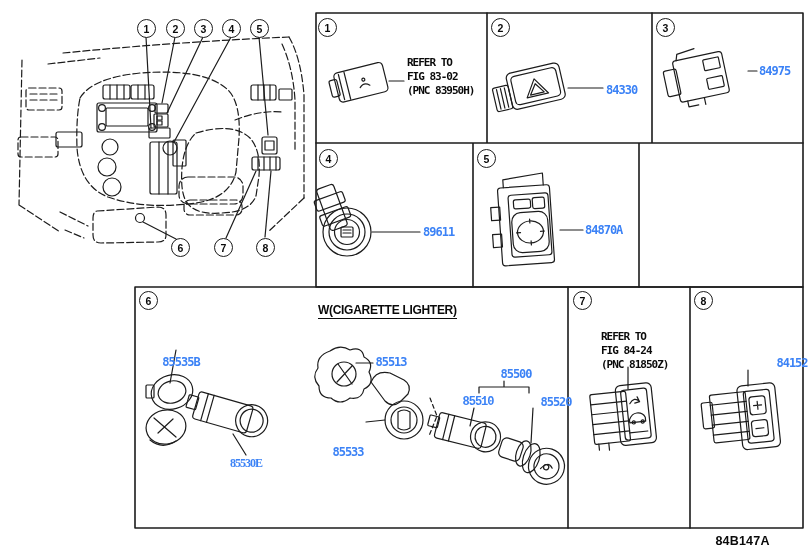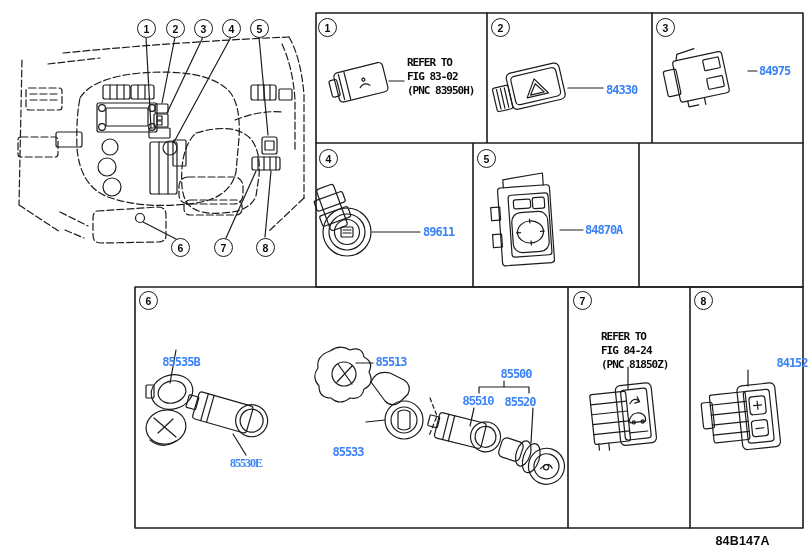--- a/index.html
+++ b/index.html
@@ -328,29 +328,30 @@
     <span>REFER TO</span>
     <span>FIG 83-02</span>
     <span>(PNC 83950H)</span>
   </div>
   <div class="note" style="left:601px;top:330px;">
     <span>REFER TO</span>
     <span>FIG 84-24</span>
     <span>(PNC 81850Z)</span>
   </div>
 
+  <div class="heading" style="left:318px;top:303px;">W(CIGARETTE LIGHTER)</div>
 
   <div class="plabel" style="left:606px;top:83px;">84330</div>
   <div class="plabel" style="left:759px;top:64px;">84975</div>
   <div class="plabel" style="left:423px;top:225px;">89611</div>
   <div class="plabel" style="left:585px;top:223px;">84870A</div>
   <div class="plabel center" style="left:181px;top:335px;margin-top:20px;">85535B</div>
   <div class="plabel center" style="left:246px;top:456px;font-family:Liberation Serif, serif;">85530E</div>
   <div class="plabel center" style="left:391px;top:355px;">85513</div>
   <div class="plabel center" style="left:348px;top:416px;margin-top:29px;">85533</div>
   <div class="plabel center" style="left:516px;top:367px;">85500</div>
   <div class="plabel center" style="left:478px;top:395px;font-family:Liberation Mono, monospace;">85510</div>
-  <div class="plabel center" style="left:520px;top:395px;">85520</div>
+  <div class="plabel center" style="left:556px;top:395px;">85520</div>
   <div class="plabel center" style="left:792px;top:356px;">84152</div>
 
   <div class="footer">84B147A</div>
 
 </div>
 
 </body></html>

